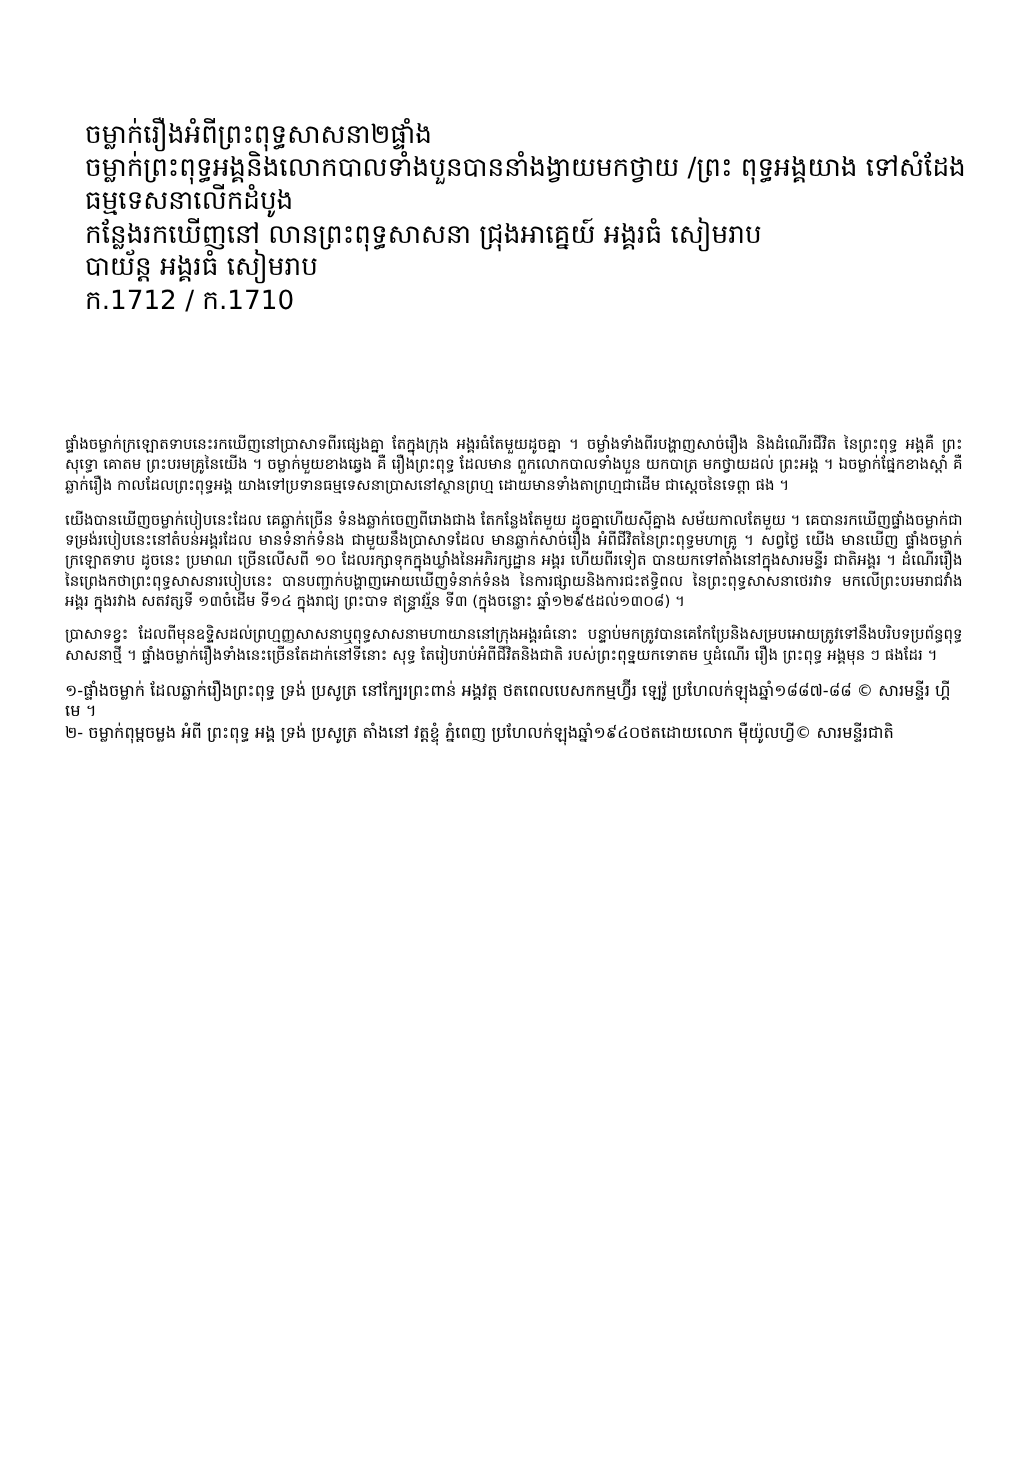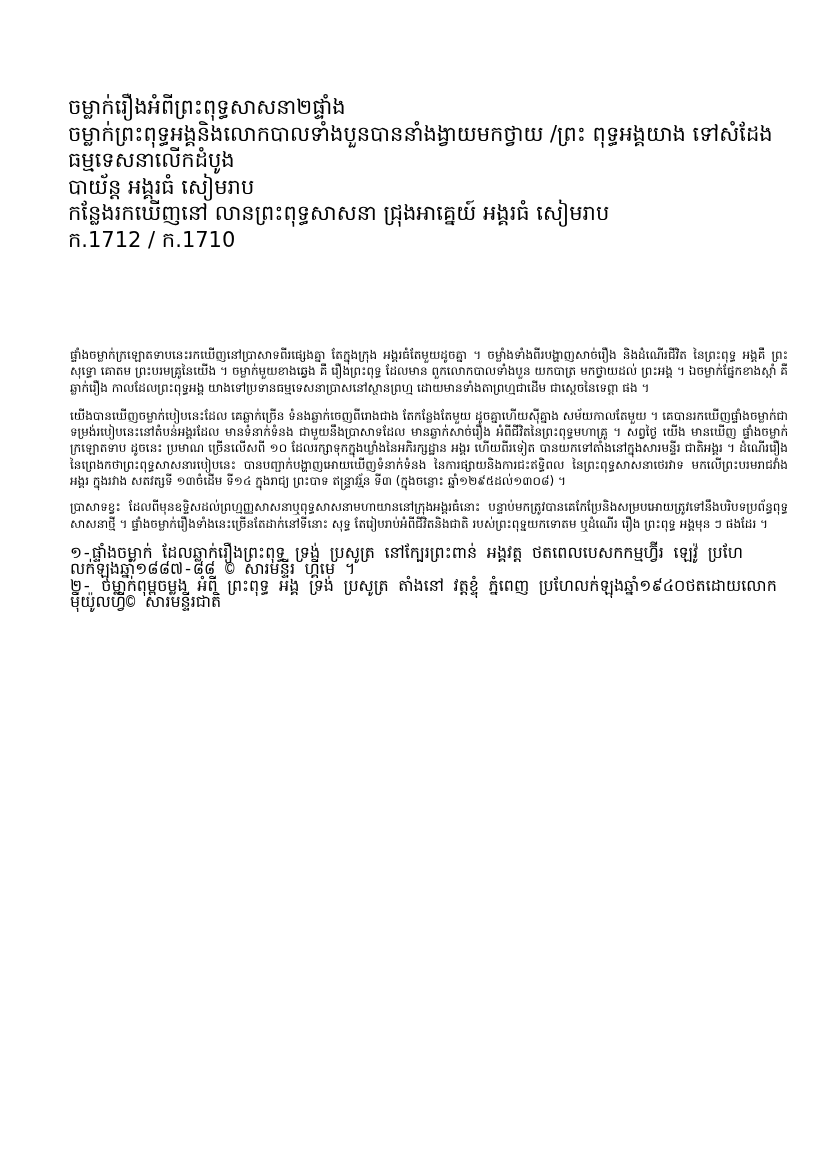--- a/index.html
+++ b/index.html
@@ -33,56 +33,55 @@
       font-size: 21px;
       line-height: 26.5px;
       white-space: nowrap;
       letter-spacing: 0px;
     }
     .header-line.wrap {
       white-space: normal;
     }
     .body-block {
       position: absolute;
-      left: 70px;
+      left: 52px;
       top: 347px;
       width: 718px;
     }
     .para {
       font-size: 12px;
       line-height: 16.3px;
       text-align: justify;
       margin: 0;
     }
     .para + .para {
       margin-top: 12px;
     }
     .para.gap {
       margin-top: 10px;
     }
     .notes {
       margin-top: 14px;
     }
     .note {
-      font-size: 16px;
+      font-size: 13px;
       line-height: 16.3px;
       margin: 0;
-      font-family: Liberation Mono, monospace;
     }
   </style>
 </head>
 <body>
 
 <div class="page">
 
   <div class="header-block">
     <div class="header-line">ចម្លាក់រឿងអំពីព្រះពុទ្ធសាសនា២ផ្ទាំង</div>
     <div class="header-line wrap">ចម្លាក់ព្រះពុទ្ធអង្គនិងលោកបាលទាំងបួនបាននាំងង្វាយមកថ្វាយ /ព្រះ ពុទ្ធអង្គយាង ទៅសំដែង ធម្មទេសនាលើកដំបូង</div>
+    <div class="header-line wrap">កន្លែងរកឃើញនៅ  លានព្រះពុទ្ធសាសនា ជ្រុងអាគ្នេយ៍ អង្គរធំ សៀមរាប</div>
     <div class="header-line">បាយ័ន្ត  អង្គរធំ សៀមរាប</div>
-    <div class="header-line wrap">កន្លែងរកឃើញនៅ  លានព្រះពុទ្ធសាសនា ជ្រុងអាគ្នេយ៍ អង្គរធំ សៀមរាប</div>
     <div class="header-line">ក.1712 / ក.1710</div>
   </div>
 
   <div class="body-block">
     <p class="para">ផ្ទាំងចម្លាក់ក្រឡោតទាបនេះរកឃើញនៅប្រាសាទពីរផ្សេងគ្នា តែក្នុងក្រុង អង្គរធំតែមួយដូចគ្នា ។ ចម្លាំងទាំងពីរបង្ហាញសាច់រឿង និងដំណើរជីវិត នៃព្រះពុទ្ធ អង្គគឺ ព្រះសុទ្ធោ គោតម ព្រះបរមគ្រូនៃយើង ។ ចម្លាក់មួយខាងឆ្វេង  គឺ រឿងព្រះពុទ្ធ ដែលមាន ពួកលោកបាលទាំងបួន យកបាត្រ មកថ្វាយដល់ ព្រះអង្គ  ។ ឯចម្លាក់ផ្នែកខាងស្តាំ គឺឆ្លាក់រឿង កាលដែលព្រះពុទ្ធអង្គ យាងទៅប្រទានធម្មទេសនាប្រាសនៅស្ថានព្រហ្ម ដោយមានទាំងតាព្រហ្មជាដើម ជាស្ដេចនៃទេព្ដា ផង ។</p>
     <p class="para">យើងបានឃើញចម្លាក់បៀបនេះដែល គេឆ្លាក់ច្រើន ទំនងឆ្លាក់ចេញពីរោងជាង តែកន្លែងតែមួយ ដូចគ្នាហើយស៊ីគ្នាង សម័យកាលតែមួយ  ។  គេបានរកឃើញផ្ទាំងចម្លាក់ជាទម្រង់របៀបនេះនៅតំបន់អង្គរដែល មានទំនាក់ទំនង ជាមួយនឹងប្រាសាទដែល មានឆ្លាក់សាច់រឿង អំពីជីវិតនៃព្រះពុទ្ធមហាគ្រូ  ។ សព្វថ្ងៃ យើង មានឃើញ ផ្ទាំងចម្លាក់ក្រឡោតទាប  ដូចនេះ ប្រមាណ ច្រើនលើសពី ១០ ដែលរក្សាទុកក្នុងឃ្លាំងនៃអភិរក្សដ្ឋាន អង្គរ ហើយពីរទៀត បានយកទៅតាំងនៅក្នុងសារមន្ទីរ ជាតិអង្គរ ។ ដំណើររឿងនៃព្រេងកថាព្រះពុទ្ធសាសនារបៀបនេះ បានបញ្ជាក់បង្ហាញអោយឃើញទំនាក់ទំនង នៃការផ្សាយនិងការជះឥទ្ធិពល នៃព្រះពុទ្ធសាសនាថេរវាទ មកលើព្រះបរមរាជវាំងអង្គរ ក្នុងរវាង សតវត្សទី ១៣ចំដើម ទី១៤ ក្នុងរាជ្យ ព្រះបាទ ឥន្ទ្រាវរ្ម័ន  ទី៣ (ក្នុងចន្លោះ ឆ្នាំ១២៩៥ដល់១៣០៨) ។</p>
     <p class="para gap">ប្រាសាទខ្វះ  ដែលពីមុនឧទ្ទិសដល់ព្រហ្មញ្ញសាសនាឬពុទ្ធសាសនាមហាយាននៅក្រុងអង្គរធំនោះ  បន្ទាប់មកត្រូវបានគេកែប្រែនិងសម្របអោយត្រូវទៅនឹងបរិបទប្រព័ន្ធពុទ្ធសាសនាថ្មី  ។  ផ្ទាំងចម្លាក់រឿងទាំងនេះច្រើនតែដាក់នៅទីនោះ សុទ្ធ តែរៀបរាប់អំពីជីវិតនិងជាតិ របស់ព្រះពុទ្នយកទោតម  ឬដំណើរ រឿង ព្រះពុទ្ធ អង្គមុន ៗ ផងដែរ ។</p>
 
     <div class="notes">
       <p class="note">១-ផ្ទាំងចម្លាក់ ដែលឆ្លាក់រឿងព្រះពុទ្ធ ទ្រង់ ប្រសូត្រ នៅក្បែរព្រះពាន់ អង្គវត្ត ថតពេលបេសកកម្មហ្វ៊ីរ ឡេវ៉ូ ប្រហែលក់ឡុងឆ្នាំ១៨៨៧-៨៨ © សារមន្ទីរ ហ្គីមេ ។</p>

